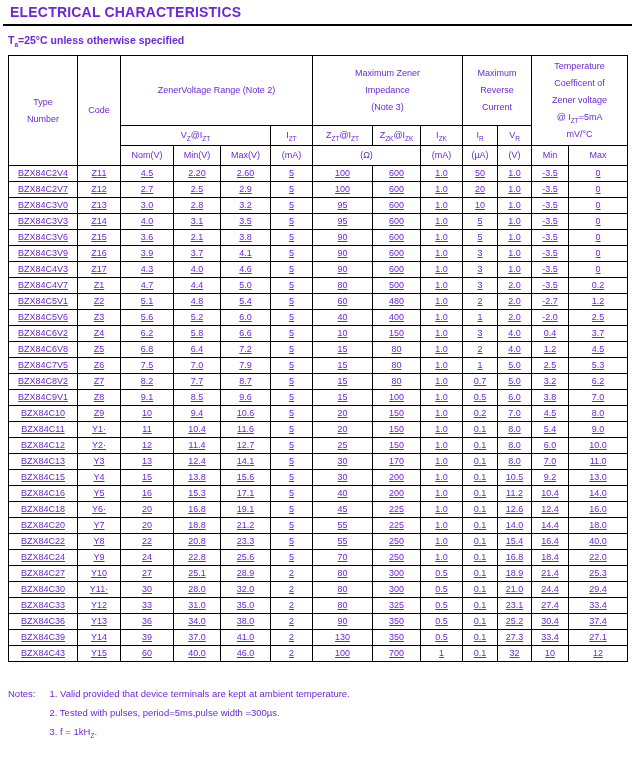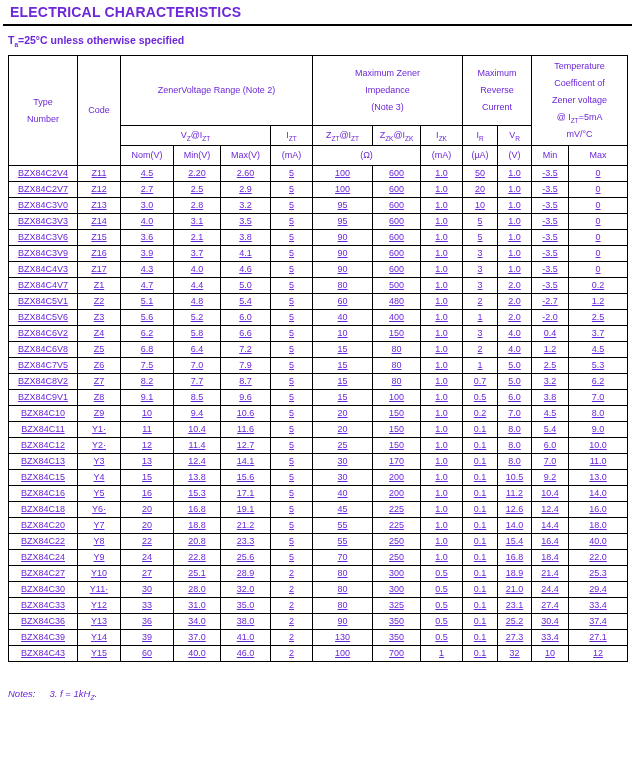--- a/index.html
+++ b/index.html
@@ -12,21 +12,21 @@
   .char-table{position:absolute;left:8px;top:55px;width:619px;border-collapse:collapse;table-layout:fixed;}
   .char-table th,.char-table td{border:1px solid #000;padding:0;font-weight:normal;font-size:9px;
         text-align:center;vertical-align:middle;white-space:pre-line;overflow:hidden;}
   .char-table thead tr.group-row{height:70px;}
   .char-table thead tr.symbol-row{height:20px;}
   .char-table thead tr.unit-row{height:20px;}
   .char-table thead th{line-height:17px;}
   .char-table tbody tr{height:16px;text-decoration:underline;}
   .char-table tbody td{line-height:15px;}
   sub{font-size:6.5px;line-height:0;}
-  .notes{position:absolute;left:8px;top:688px;font-size:9.5px;display:flex;font-style:italic;}
+  .notes{position:absolute;left:8px;top:688px;font-size:9.5px;display:flex;}
   .notes-label{flex:0 0 auto;}
   .notes-items{margin-left:14px;}
   .notes-items>div{margin-bottom:7px;line-height:12px;}
 </style>
 </head>
 <body>
 
 <div class="page">
 
   <h1 class="title">ELECTRICAL CHARACTERISTICS</h1>
@@ -554,17 +554,19 @@
           <td>32</td>
           <td>10</td>
           <td>12</td>
         </tr>
       </tbody>
   </table>
 
   <div class="notes">
     <span class="notes-label">Notes:</span>
     <div class="notes-items">
+      <div>1. Valid provided that device terminals are kept at ambient temperature.</div>
+      <div>2. Tested with pulses, period=5ms,pulse width =300µs.</div>
       <div>3. f = 1kH<sub>Z</sub>.</div>
     </div>
   </div>
 
 </div>
 
 </body></html>

